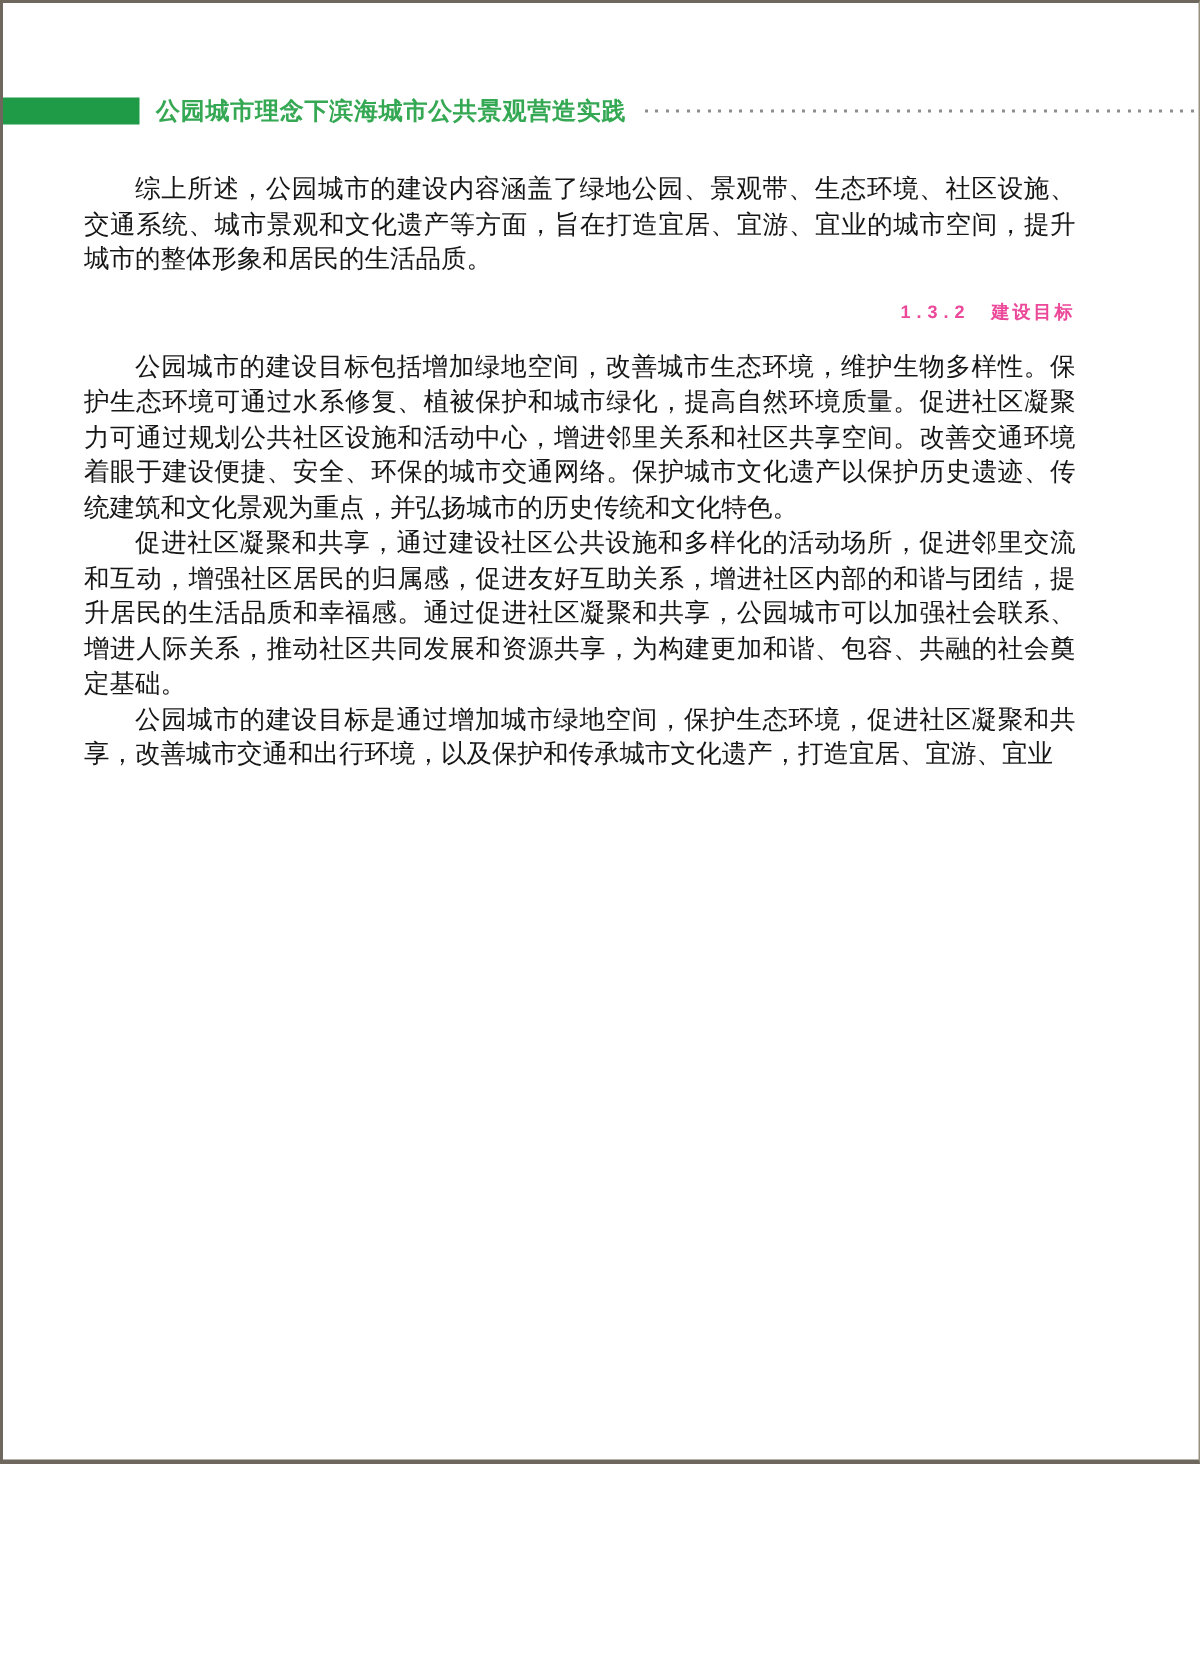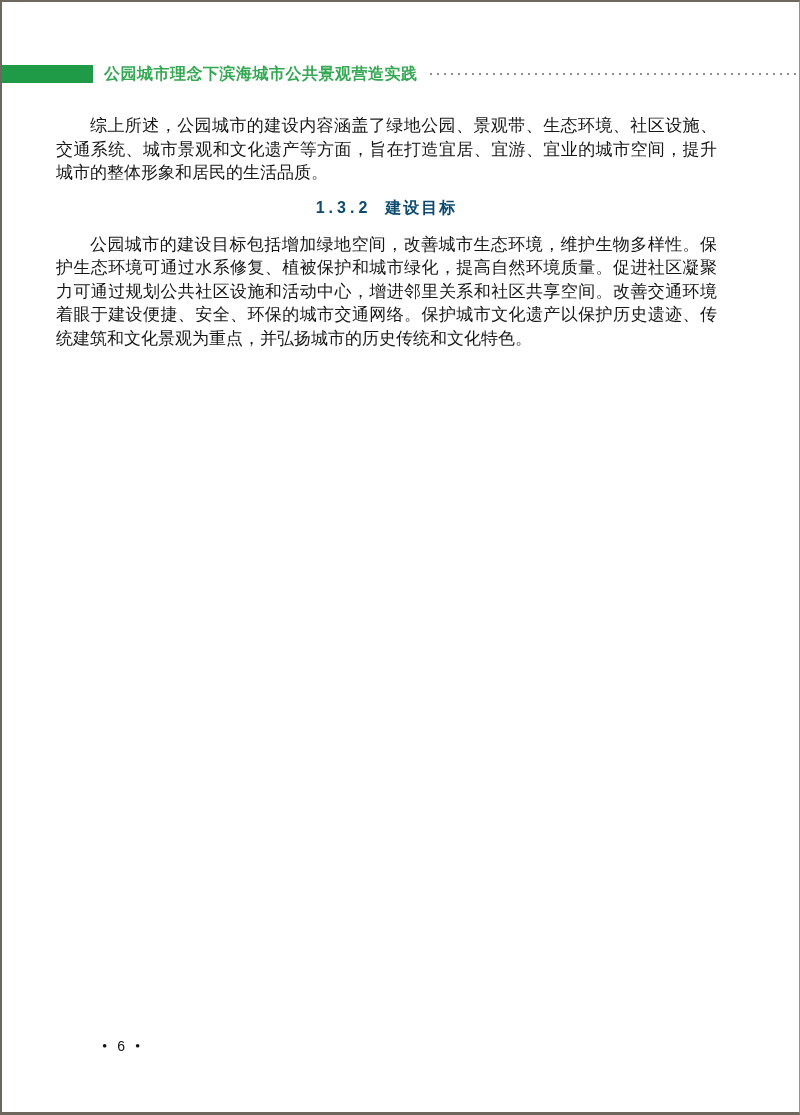--- a/index.html
+++ b/index.html
@@ -4,21 +4,21 @@
 <style>
   html, body {
     margin: 0;
     padding: 0;
     background: #ffffff;
   }
   .page {
     position: relative;
     box-sizing: border-box;
     width: 800px;
-    height: 1115px;
+    height: 976px;
     background: #ffffff;
     border-top: 2px solid #6e675d;
     border-left: 2px solid #6e675d;
     border-right: 1px solid #97917f;
     border-bottom: 3px solid #6e675d;
     overflow: hidden;
     font-family: "Liberation Serif", serif;
   }
   .page-header {
     display: flex;
@@ -54,26 +54,26 @@
     line-height: 23.5px;
     color: #161616;
     text-align: justify;
   }
   .para {
     margin: 0;
     text-indent: 2em;
   }
   .section-heading {
     font-family: "Liberation Sans", sans-serif;
-    font-size: 16px;
+    font-size: 12px;
     font-weight: bold;
-    color: #0c4a6e;
+    color: #ec4899;
     margin: 10px 0 12px 0;
     line-height: 26px;
-    text-align: center;
+    text-align: right;
   }
   .section-number {
     letter-spacing: 4px;
   }
   .section-title {
     margin-left: 14px;
     letter-spacing: 2px;
   }
   .page-footer {
     position: absolute;
@@ -105,20 +105,22 @@
     <span class="header-title">公园城市理念下滨海城市公共景观营造实践</span>
     <span class="dotted-rule"></span>
   </header>
 
   <main class="page-body">
     <p class="para">综上所述，公园城市的建设内容涵盖了绿地公园、景观带、生态环境、社区设施、交通系统、城市景观和文化遗产等方面，旨在打造宜居、宜游、宜业的城市空间，提升城市的整体形象和居民的生活品质。</p>
 
     <h2 class="section-heading"><span class="section-number">1.3.2</span><span class="section-title">建设目标</span></h2>
 
     <p class="para">公园城市的建设目标包括增加绿地空间，改善城市生态环境，维护生物多样性。保护生态环境可通过水系修复、植被保护和城市绿化，提高自然环境质量。促进社区凝聚力可通过规划公共社区设施和活动中心，增进邻里关系和社区共享空间。改善交通环境着眼于建设便捷、安全、环保的城市交通网络。保护城市文化遗产以保护历史遗迹、传统建筑和文化景观为重点，并弘扬城市的历史传统和文化特色。</p>
+    <p class="para">促进社区凝聚和共享，通过建设社区公共设施和多样化的活动场所，促进邻里交流和互动，增强社区居民的归属感，促进友好互助关系，增进社区内部的和谐与团结，提升居民的生活品质和幸福感。通过促进社区凝聚和共享，公园城市可以加强社会联系、增进人际关系，推动社区共同发展和资源共享，为构建更加和谐、包容、共融的社会奠定基础。</p>
+    <p class="para">公园城市的建设目标是通过增加城市绿地空间，保护生态环境，促进社区凝聚和共享，改善城市交通和出行环境，以及保护和传承城市文化遗产，打造宜居、宜游、宜业</p>
   </main>
 
   <footer class="page-footer">
     <span class="pn-dot">•</span>
     <span class="pn-number">6</span>
     <span class="pn-dot">•</span>
   </footer>
 
 </div>
 

